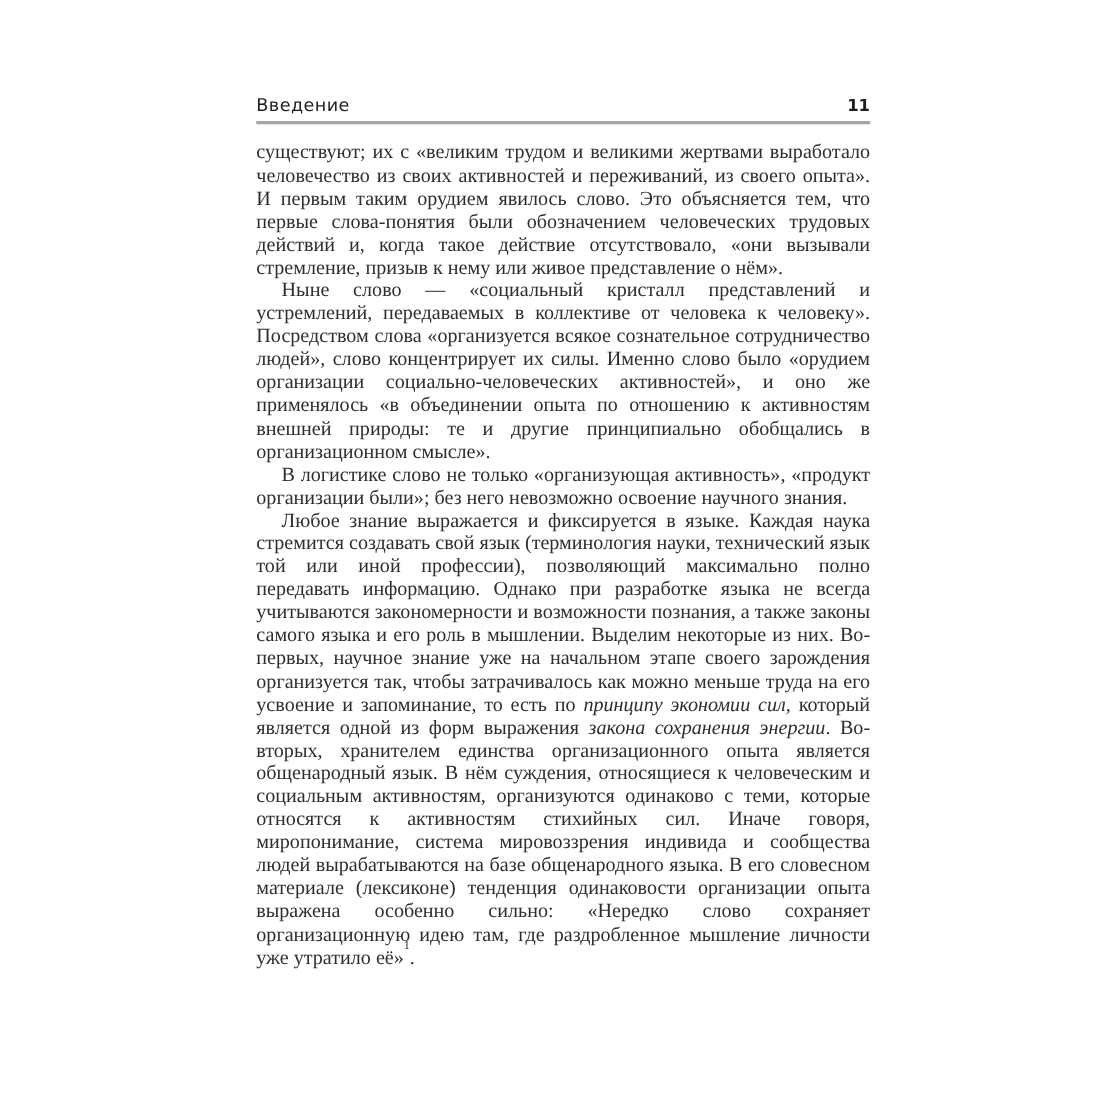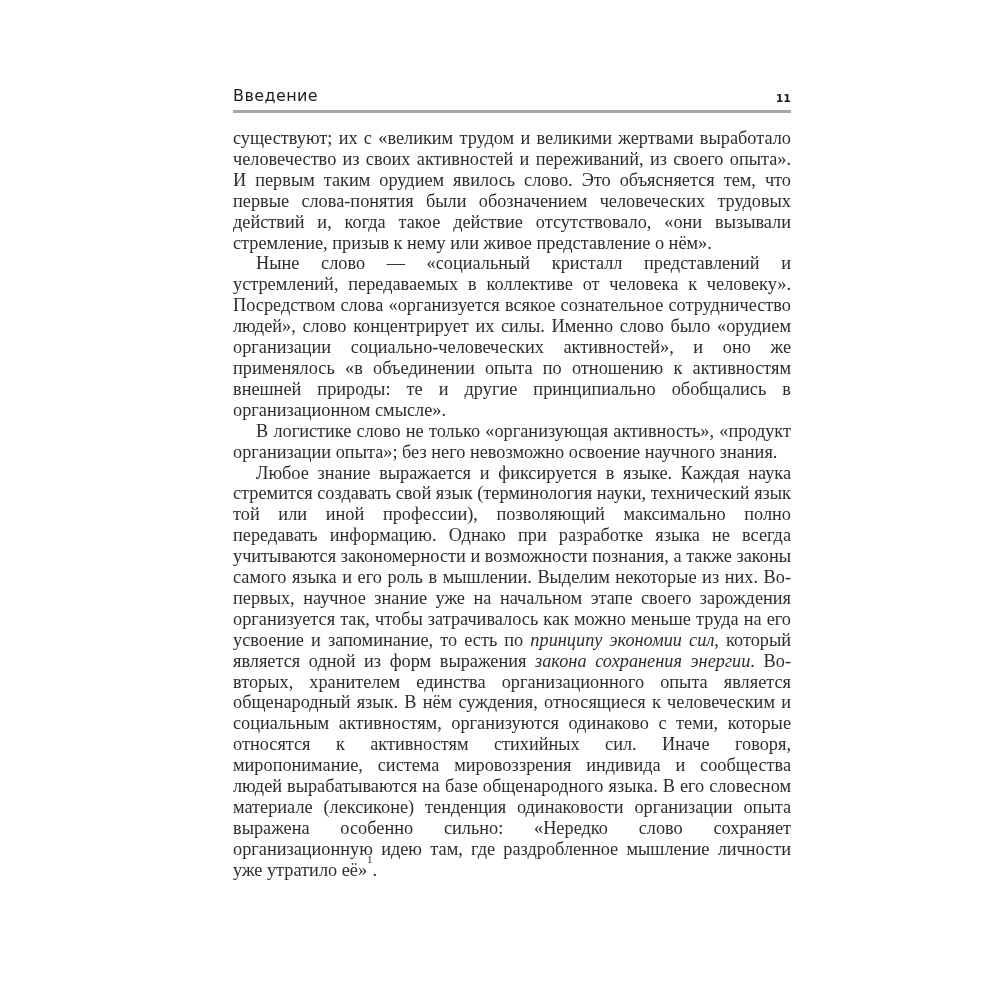--- a/index.html
+++ b/index.html
@@ -26,21 +26,21 @@
     border-bottom: 3px solid var(--header-rule, #a6a6a6);
   }
   .page-header .title {
     font-family: "DejaVu Sans", sans-serif;
     font-size: 16px;
     letter-spacing: 0.4px;
     color: #1e1e1e;
   }
   .page-header .pagenum {
     font-family: "DejaVu Sans", sans-serif;
-    font-size: 11px;
+    font-size: 15px;
     font-weight: bold;
     color: #1e1e1e;
   }
   .body-text {
     margin-top: 15px;
     font-family: "Liberation Serif", serif;
     font-size: 18.3px;
     line-height: 20.9px;
     text-align: justify;
     color: var(--text-color, #2d2d2d);
@@ -91,18 +91,18 @@
 <div class="page">
 
   <div class="page-header">
     <span class="title">Введение</span>
     <span class="pagenum">11</span>
   </div>
 
   <div class="body-text">
       <p><span>существуют; их с «великим трудом и великими жертвами выработало человечество из своих активностей и переживаний, из своего опыта». И первым таким орудием явилось слово. Это объясняется тем, что первые слова-понятия были обозначением человеческих трудовых действий и, когда такое действие отсутствовало, «они вызывали стремление, призыв к нему или живое представление о нём».</span></p>
       <p class="indent"><span>Ныне слово — «социальный кристалл представлений и устремлений, передаваемых в коллективе от человека к человеку». Посредством слова «организуется всякое сознательное сотрудничество людей», слово концентрирует их силы. Именно слово было «орудием организации социально-человеческих активностей», и оно же применялось «в объединении опыта по отношению к активностям внешней природы: те и другие принципиально обобщались в организационном смысле».</span></p>
-      <p class="indent"><span>В логистике слово не только «организующая активность», «продукт организации опыта»; без него невозможно освоение научного знания.</span></p>
+      <p class="indent"><span>В логистике слово не только «организующая активность», «продукт организации были»; без него невозможно освоение научного знания.</span></p>
       <p class="indent"><span>Любое знание выражается и фиксируется в языке. Каждая наука стремится создавать свой язык (терминология науки, технический язык той или иной профессии), позволяющий максимально полно передавать информацию. Однако при разработке языка не всегда учитываются закономерности и возможности познания, а также законы самого языка и его роль в мышлении. Выделим некоторые из них. Во-первых, научное знание уже на начальном этапе своего зарождения организуется так, чтобы затрачивалось как можно меньше труда на его усвоение и запоминание, то есть по </span><span class="run-bi">принципу экономии сил</span><span>, который является одной из форм выражения </span><span class="run-bi">закона сохранения энергии</span><span>. Во-вторых, хранителем единства организационного опыта является общенародный язык. В нём суждения, относящиеся к человеческим и социальным активностям, организуются одинаково с теми, которые относятся к активностям стихийных сил. Иначе говоря, миропонимание, система мировоззрения индивида и сообщества людей вырабатываются на базе общенародного языка. В его словесном материале (лексиконе) тенденция одинаковости организации опыта выражена особенно сильно: «Нередко слово сохраняет организационную идею там, где раздробленное мышление личности уже утратило её»</span><sup>1</sup><span>.</span></p>
     </div>
 
 
 </div>
 
 </body></html>

